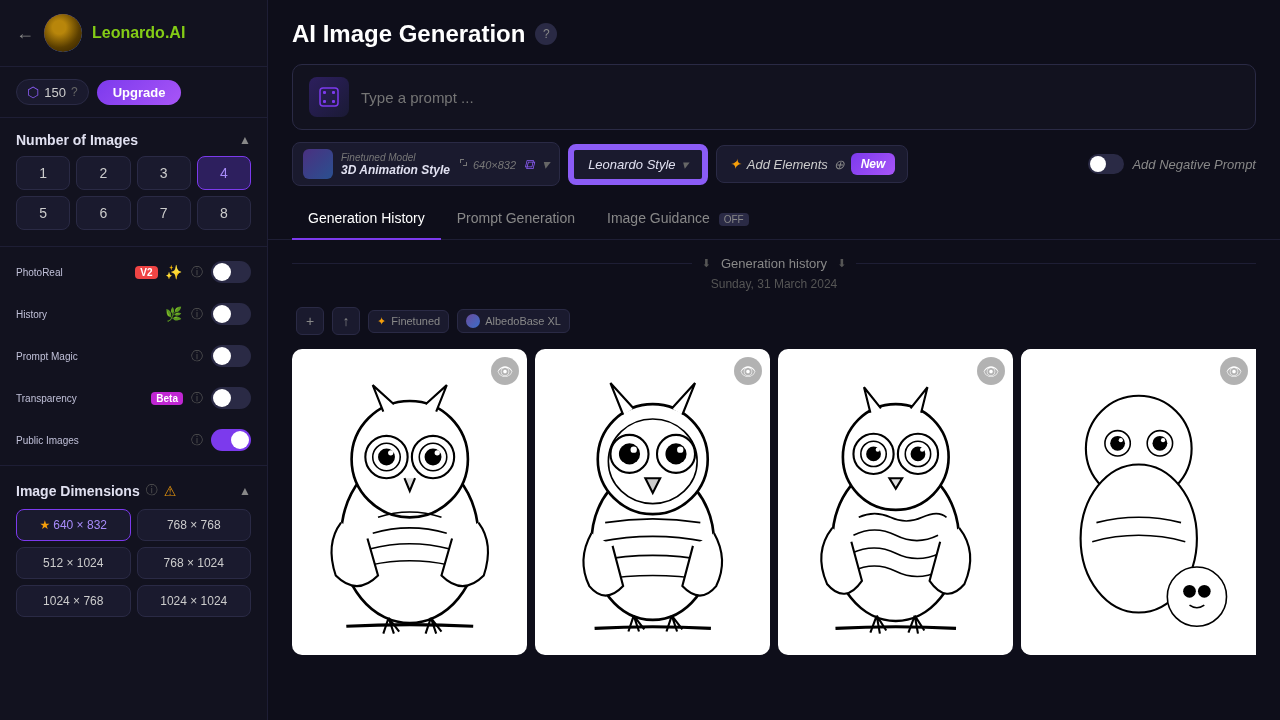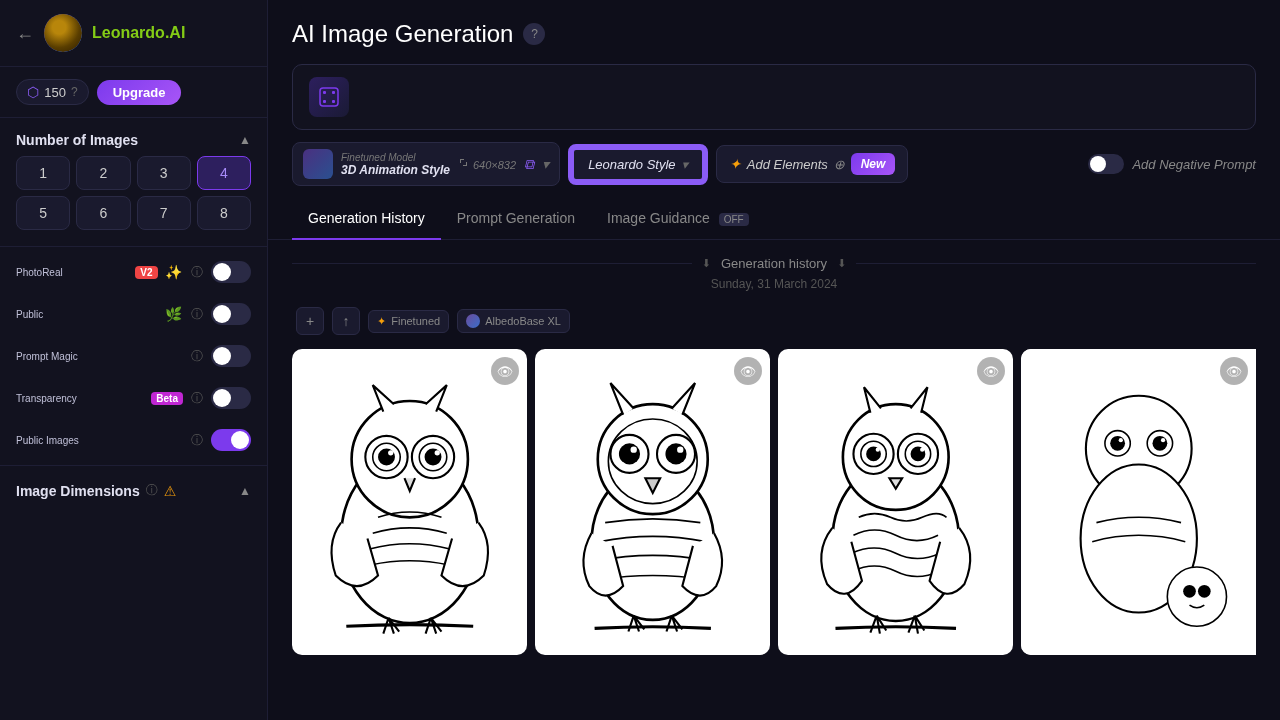--- a/index.html
+++ b/index.html
@@ -279,21 +279,21 @@
 
     .page-title-row {
       display: flex;
       align-items: center;
       gap: 10px;
       margin-bottom: 16px;
     }
 
     .page-title {
       font-size: 24px;
-      font-weight: 400;
+      font-weight: 700;
       color: #ffffff;
     }
 
     .help-icon {
       width: 22px;
       height: 22px;
       border-radius: 50%;
       background: #2a2a45;
       display: flex;
       align-items: center;
@@ -650,21 +650,21 @@
 
   <div class="toggle-row">
     <span class="toggle-label">PhotoReal</span>
     <span class="badge badge-v2">V2</span>
     <span style="font-size:14px;">✨</span>
     <span class="info-icon">ⓘ</span>
     <div class="toggle"></div>
   </div>
 
   <div class="toggle-row">
-    <span class="toggle-label">Public</span>
+    <span class="toggle-label">History</span>
     <span style="font-size:14px; color:#a3e635;">🌿</span>
     <span class="info-icon">ⓘ</span>
     <div class="toggle"></div>
   </div>
 
   <div class="toggle-row">
     <span class="toggle-label">Prompt Magic</span>
     <span class="info-icon">ⓘ</span>
     <div class="toggle"></div>
   </div>
@@ -685,20 +685,28 @@
   <div class="separator"></div>
 
   <div class="dim-section">
     <div class="dim-header">
       <div class="dim-title-row">
         <span class="section-title">Image Dimensions</span>
         <span class="info-icon">ⓘ</span>
         <span class="warning-icon">⚠</span>
       </div>
       <span class="chevron-icon">▲</span>
+    </div>
+    <div class="dim-grid">
+      <div class="dim-btn active"><span class="star">★</span>640 × 832</div>
+      <div class="dim-btn">768 × 768</div>
+      <div class="dim-btn">512 × 1024</div>
+      <div class="dim-btn">768 × 1024</div>
+      <div class="dim-btn">1024 × 768</div>
+      <div class="dim-btn">1024 × 1024</div>
     </div>
   </div>
 </div>
 
 <div class="main">
 
   <div class="main-header">
     <div class="page-title-row">
       <h1 class="page-title">AI Image Generation</h1>
       <div class="help-icon">?</div>
@@ -707,20 +715,21 @@
     <div class="prompt-box">
       <div class="prompt-icon-box">
         <svg width="22" height="22" viewBox="0 0 22 22" fill="none">
           <rect x="2" y="2" width="18" height="18" rx="3" stroke="#7c3aed" stroke-width="1.5" fill="none"></rect>
           <rect x="5" y="5" width="3" height="3" rx="1" fill="#7c3aed"></rect>
           <rect x="14" y="5" width="3" height="3" rx="1" fill="#7c3aed"></rect>
           <rect x="5" y="14" width="3" height="3" rx="1" fill="#7c3aed"></rect>
           <rect x="14" y="14" width="3" height="3" rx="1" fill="#7c3aed"></rect>
         </svg>
       </div>
+      <input class="prompt-input" type="text" placeholder="Type a prompt ..." style="">
     </div>
 
     <div class="toolbar-flex">
 
       <div class="model-btn">
         <div class="model-thumb" style="background: linear-gradient(135deg, #4a3080, #2a5090);"></div>
         <div class="model-info">
           <span class="model-label">Finetuned Model</span>
           <div style="display:flex; align-items:center; gap:5px;">
             <span class="model-name">3D Animation Style</span>

